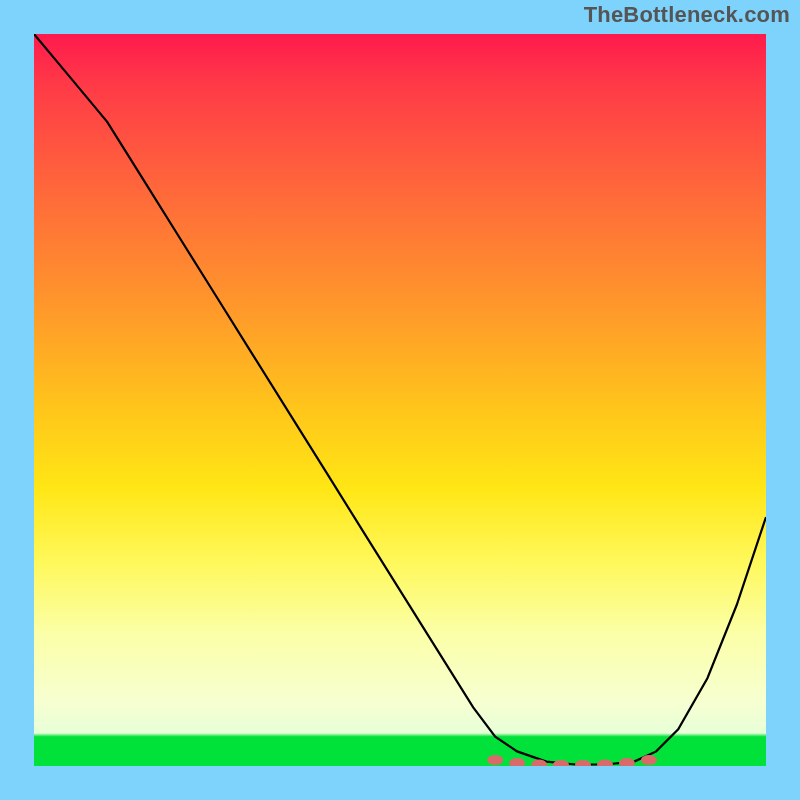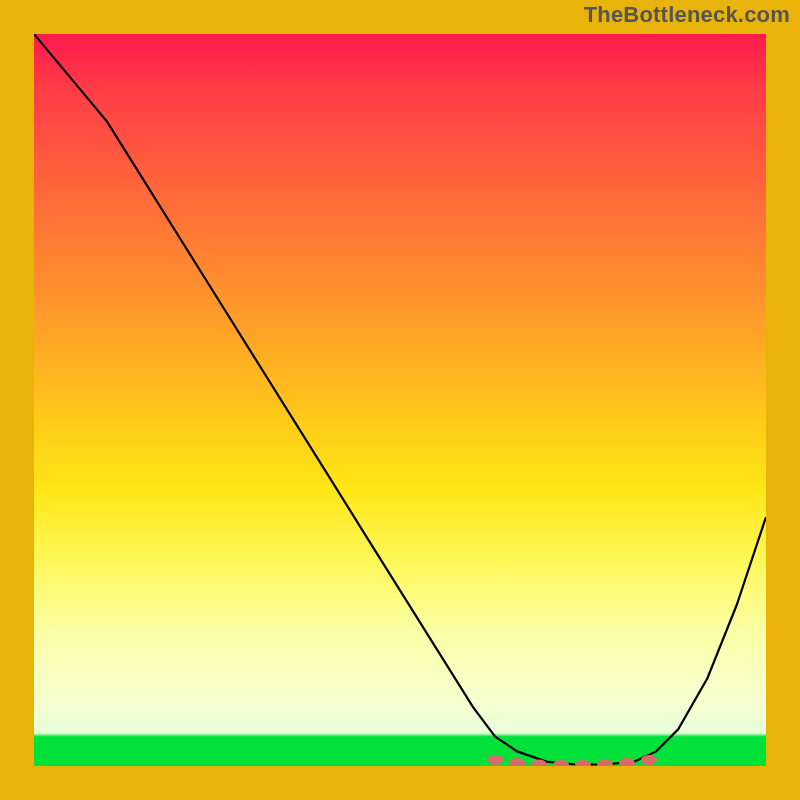--- a/index.html
+++ b/index.html
@@ -1,21 +1,21 @@
 <!DOCTYPE html>
 <html><head>
 <meta charset="utf-8">
 <style>
   * { margin: 0; padding: 0; box-sizing: border-box; }
   html, body { width: 800px; height: 800px; overflow: hidden; background: #000; }
   .frame {
     position: relative;
     width: 800px;
     height: 800px;
-    background: #eab308;
+    background: #7dd3fc;
   }
   .attribution {
     position: absolute;
     top: 2px;
     right: 10px;
     font-family: Arial, Helvetica, sans-serif;
     font-size: 22px;
     font-weight: 600;
     color: #555;
     letter-spacing: 0.2px;

